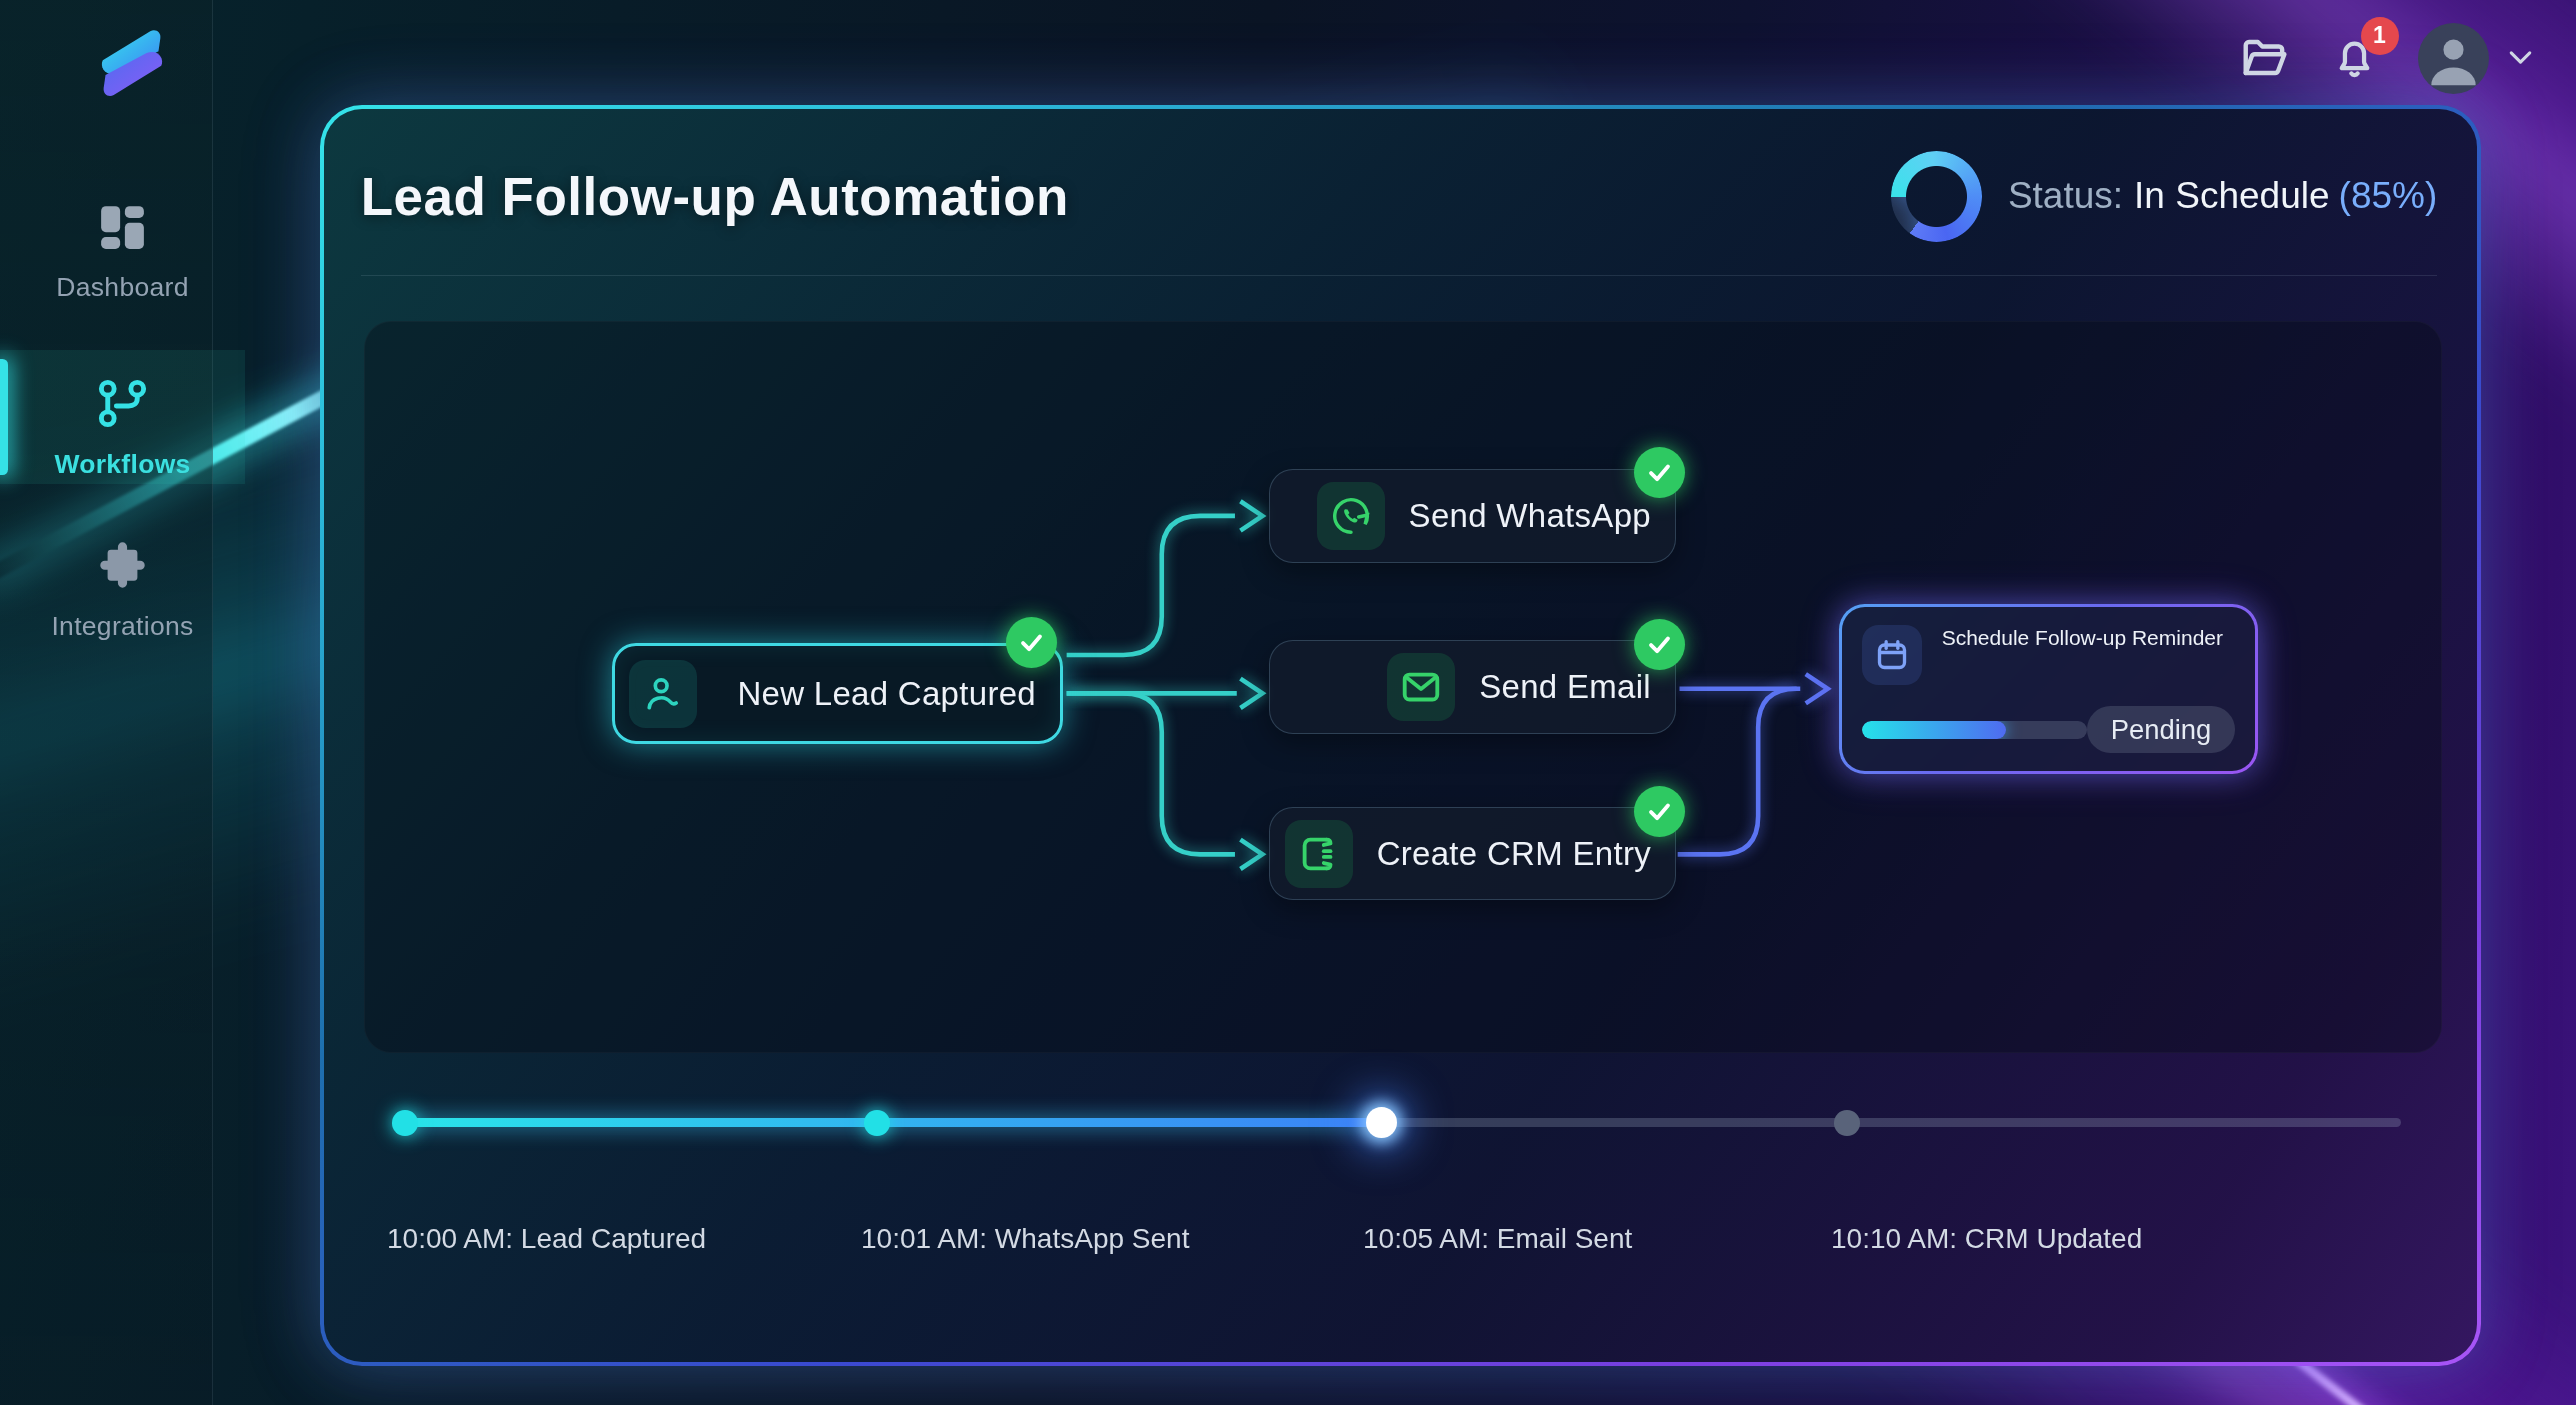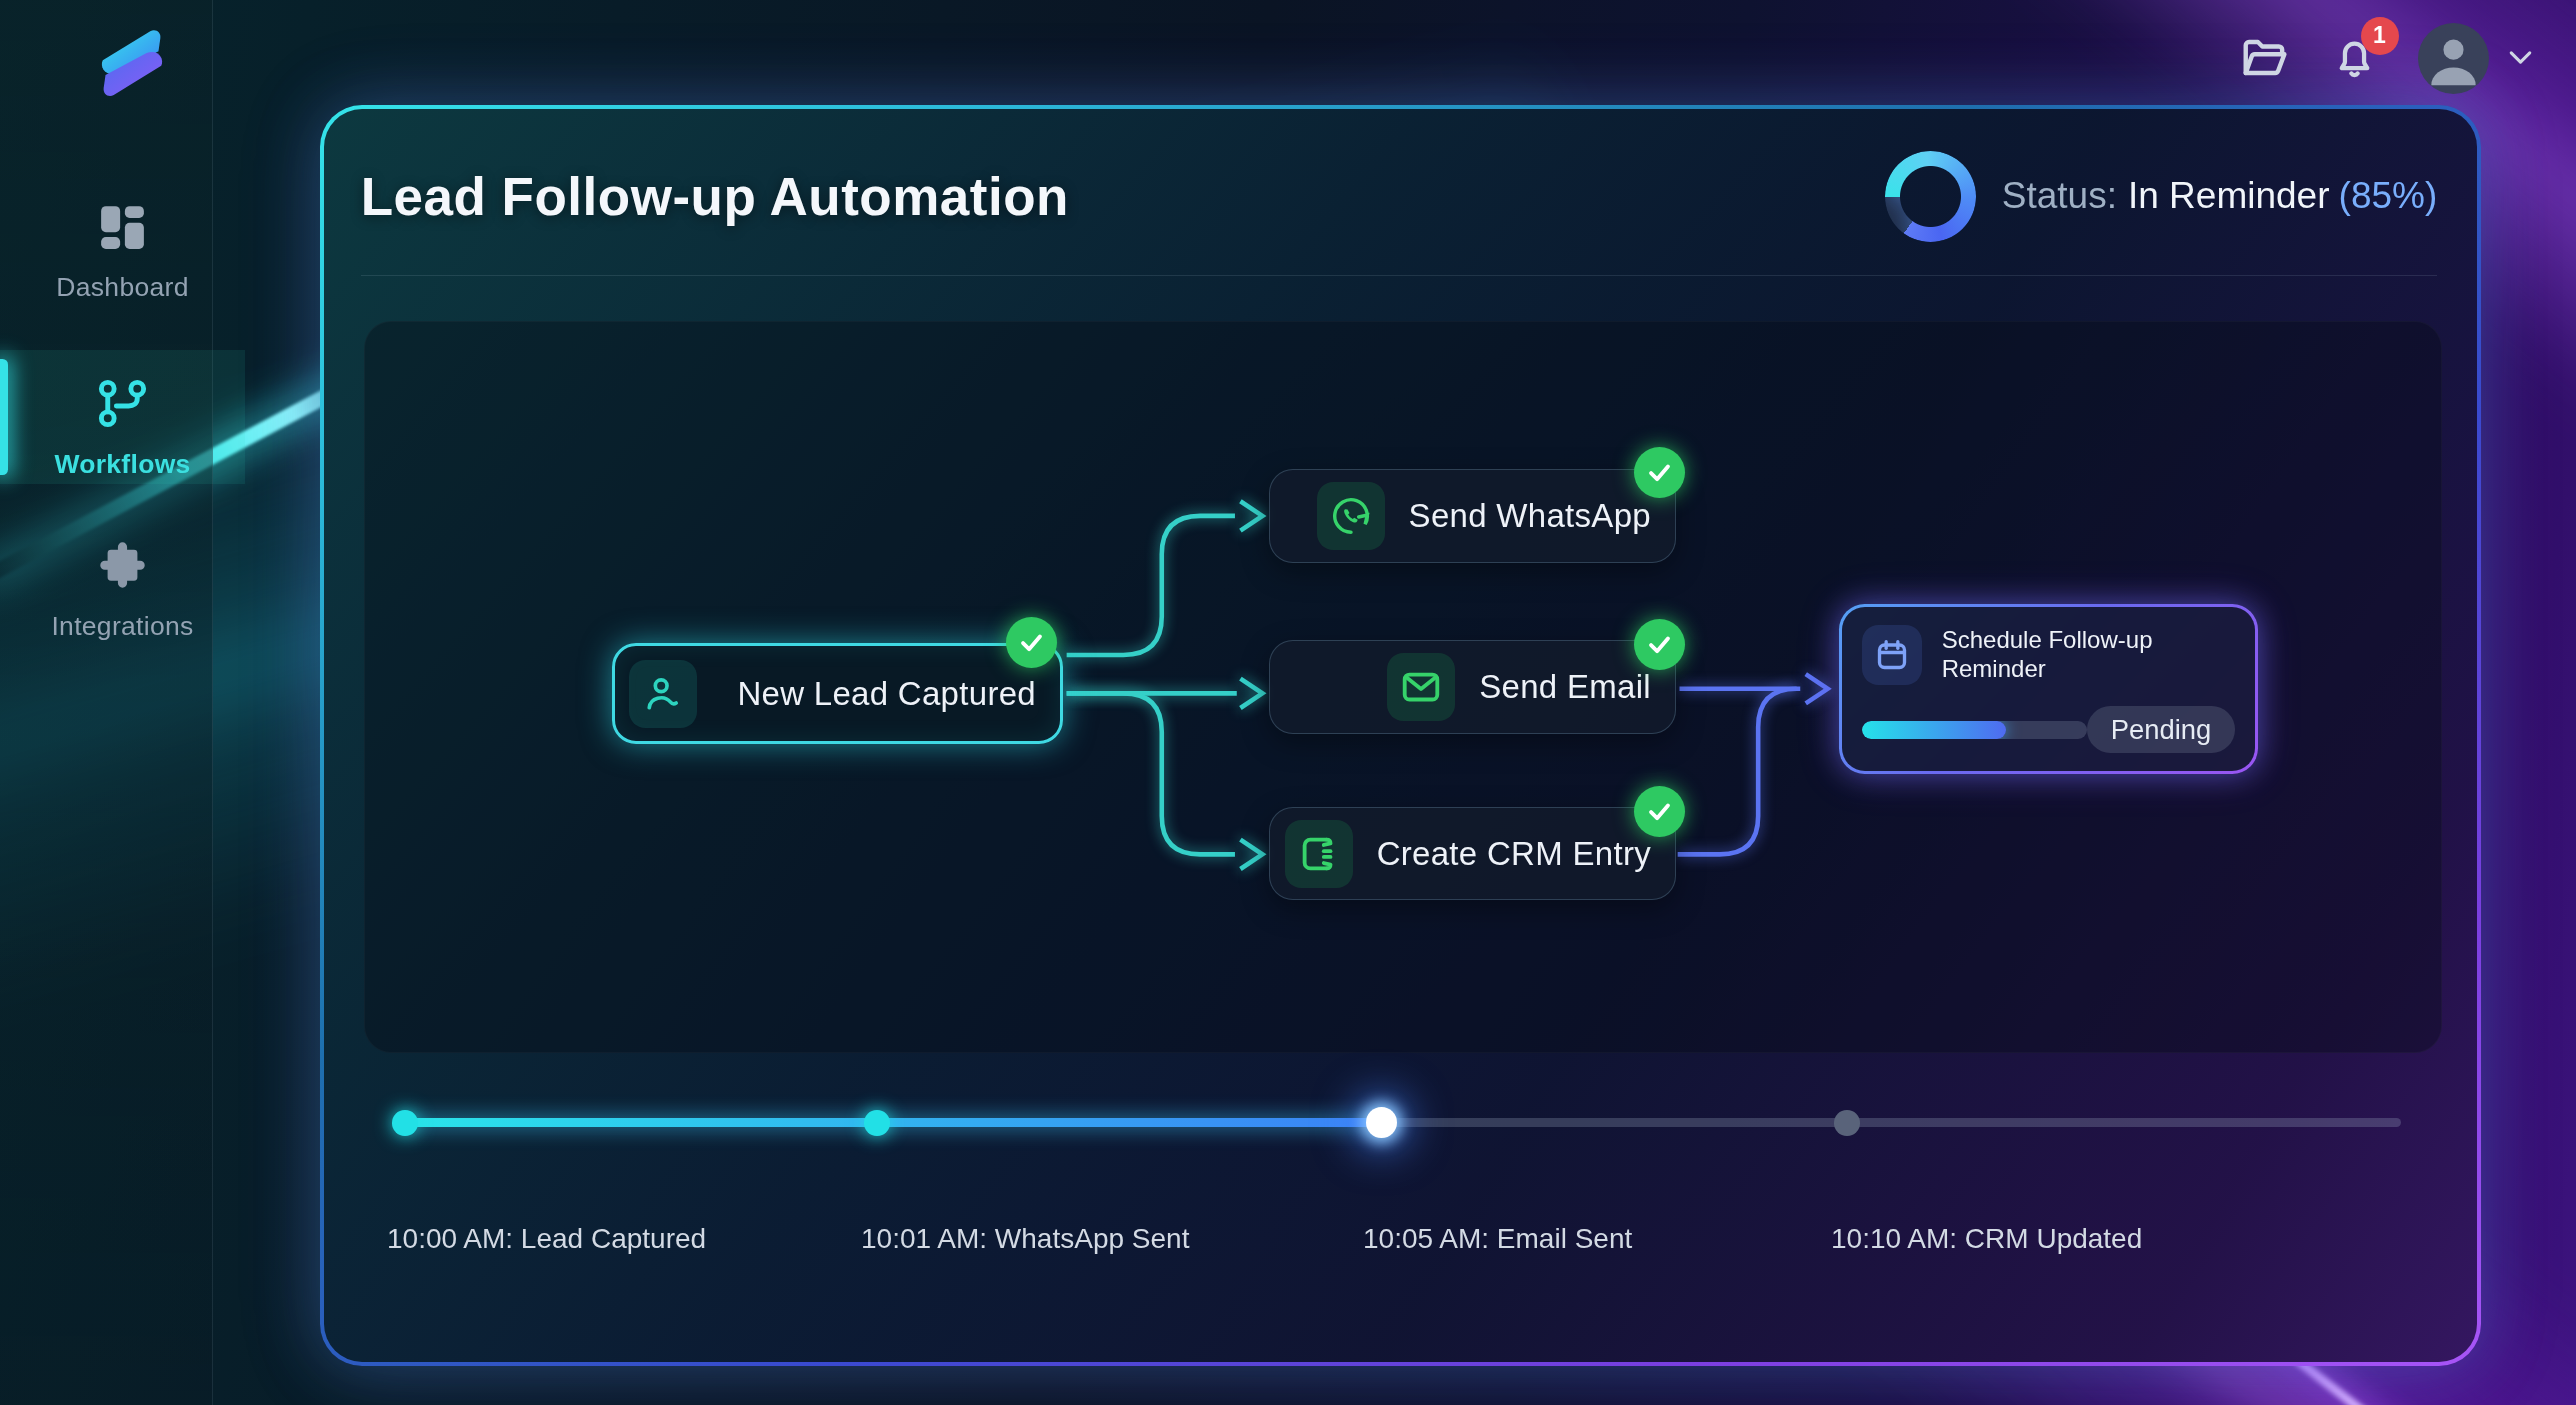--- a/index.html
+++ b/index.html
@@ -142,21 +142,21 @@
     position:absolute; left:1839px; top:604px; width:419px; height:170px;
     border-radius:25.6px; padding:2.7px; z-index:8; cursor:pointer;
     background:linear-gradient(135deg, #55a0f5, #6a6af0 45%, #9a55f2 100%);
     box-shadow:0 0 27.4px rgba(90,110,240,0.45), 0 0 40px rgba(150,80,240,0.30);
   }
   .node-schedule-inner {
     width:100%; height:100%; border-radius:23px; position:relative;
     background:rgba(15,19,44,0.92); padding:18.3px 20px;
   }
   .sched-head { display:flex; gap:20px; align-items:flex-start; }
-  .sched-title { font-size:24px; line-height:1.22; color:#eef2f8; }
+  .sched-title { font-size:21px; line-height:1.22; color:#eef2f8; }
   .sched-bottom { position:absolute; left:20px; right:20px; bottom:18.3px; display:flex; align-items:center; justify-content:space-between; }
   .progress-track { width:241px; height:18.3px; border-radius:9.1px; background:rgba(148,163,184,0.25); overflow:hidden; }
   .progress-fill { height:100%; border-radius:9.1px; width:64%;
     background:linear-gradient(to right, #25e2ea, #4f6bf0);
     box-shadow:0 0 14.6px rgba(60,170,240,0.8); }
   .pending-pill {
     padding:7.3px 24px; border-radius:24px; background:rgba(148,163,184,0.22);
     color:#e7ecf4; font-size:27.4px;
   }
 
@@ -283,21 +283,21 @@
   </div>
 </div>
 
 <div class="panel">
   <div class="panel-inner">
     <div class="page-title">Lead Follow-up Automation</div>
 
     <div class="status-wrap">
       <div class="ring"></div>
       <div class="status-text">
-        <span class="status-prefix">Status:</span><span class="status-value">In Reminder</span><span class="status-percent">(85%)</span>
+        <span class="status-prefix">Status:</span><span class="status-value">In Schedule</span><span class="status-percent">(85%)</span>
       </div>
     </div>
 
     <div class="header-divider"></div>
     <div class="canvas"></div>
   </div>
 </div>
 
 <svg class="connectors" viewBox="0 0 2816 1536" width="2576" height="1405">
 

